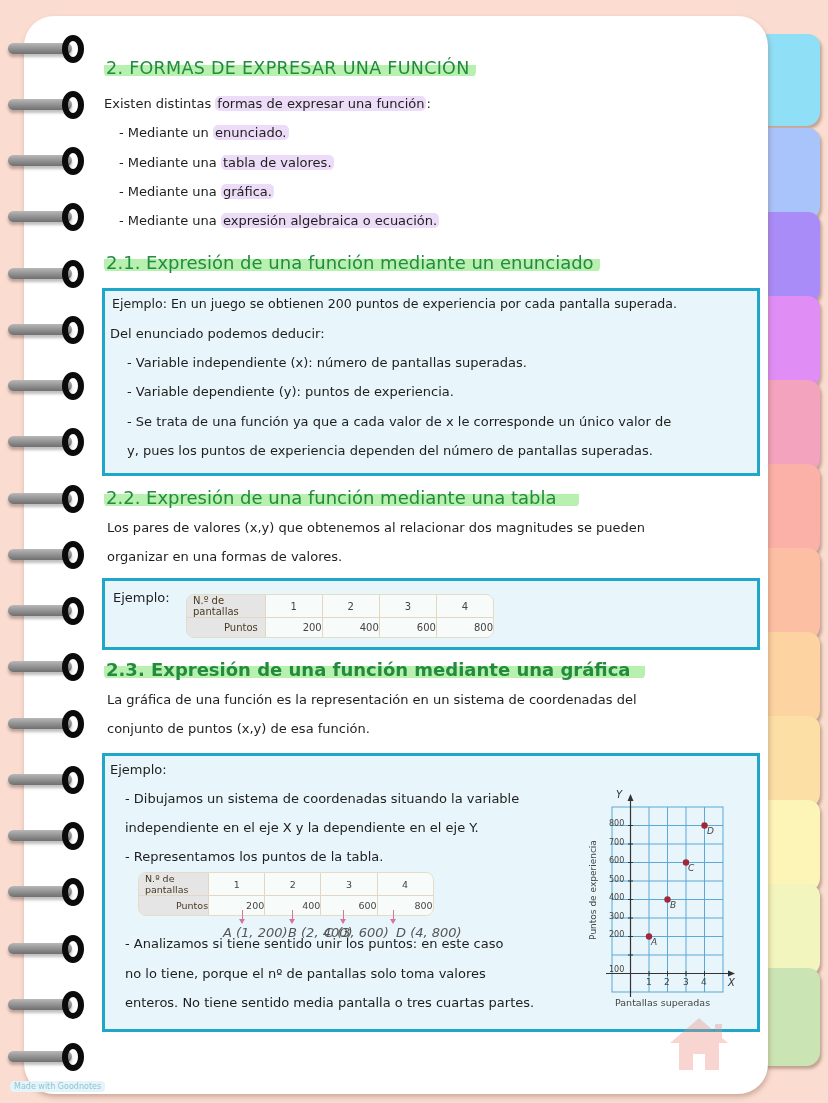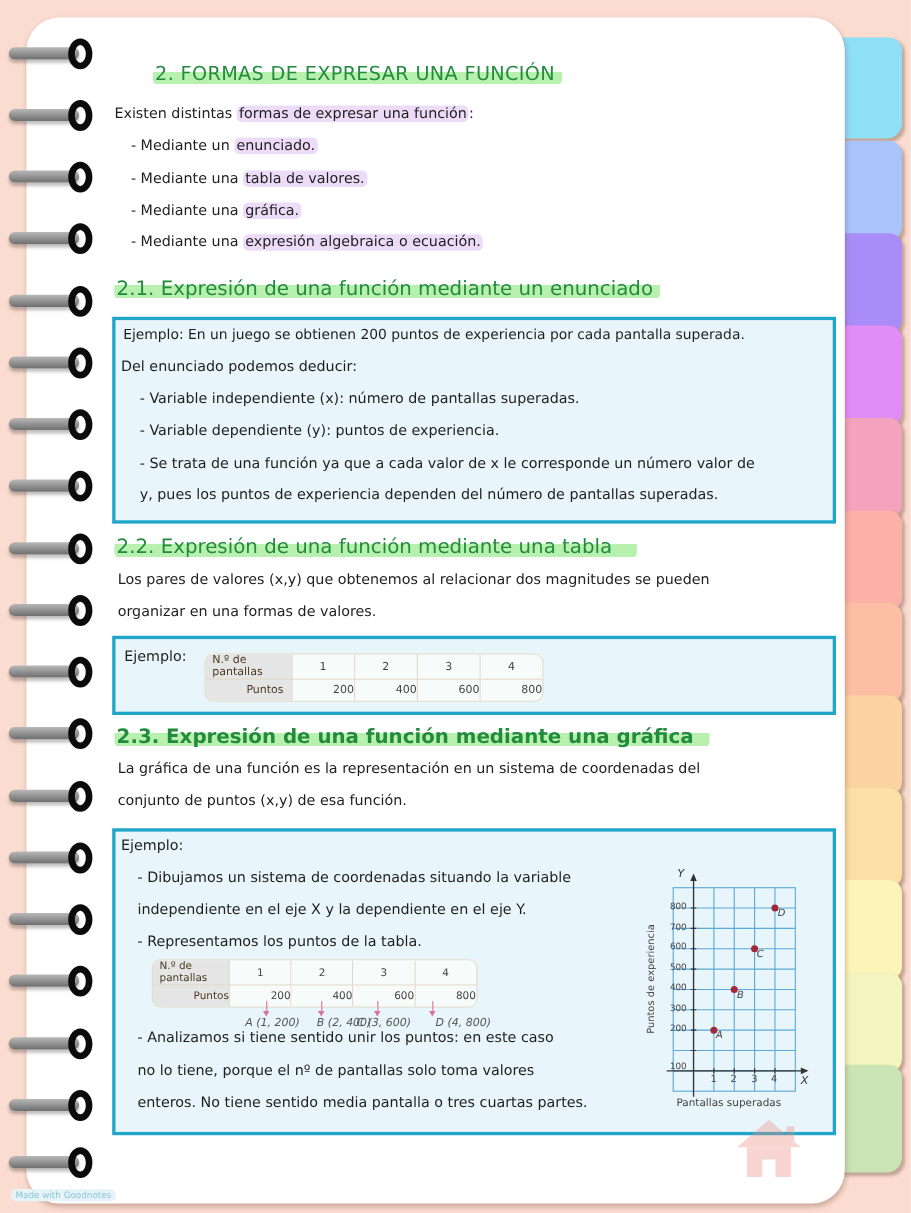--- a/index.html
+++ b/index.html
@@ -29,38 +29,38 @@
       position: absolute; left: 54px; top: 1px; width: 22px; height: 28px;
       border: 6px solid #0b0b0b; border-radius: 50%; background: transparent;
     }
     .ring .bar {
       position: absolute; left: 0; top: 9px; width: 64px; height: 11px;
       border-radius: 6px;
       background: linear-gradient(#b8b8b8, #8c8c8c 60%, #6f6f6f);
       box-shadow: 0 3px 3px rgba(0,0,0,0.25);
     }
     .text { position: absolute; font-family: "DejaVu Sans", sans-serif; white-space: nowrap; }
-    .h1 { left: 104px; top: 58px; font-size: 17.5px; color: #238b3e; letter-spacing: 0.3px; margin-left: 35px; }
+    .h1 { left: 104px; top: 58px; font-size: 17.5px; color: #238b3e; letter-spacing: 0.3px; }
     .hl-green { background: linear-gradient(transparent 35%, #b8f0b0 35%, #b8f0b0 92%, transparent 92%); padding: 0 6px 0 2px; border-radius: 6px; }
     .hl-purple { background: #ecdcf7; border-radius: 5px; padding: 0 2px; }
     .body { font-size: 13px; color: #1e1e1e; }
     .h2 { font-size: 18px; color: #238b3e; }
     .box {
       position: absolute; left: 102px; width: 658px;
       background: #e8f5fb; border: 3px solid #1fa6c9;
     }
     
     .vtable { position: absolute; border-collapse: separate; border-spacing: 0; font-size: 10px; color: #444; border-radius: 8px; overflow: hidden; border: 1px solid #e4dcc4; }
     .vtable td { height: 19px; text-align: center; border-right: 1px solid #e2d8c0; border-bottom: 1px solid #e2d8c0; background: #f7fbf9; }
     .vtable td.hd { background: #e5e5e5; text-align: left; padding-left: 6px; color: #4a3a22; }
     .vtable tr:last-child td { border-bottom: none; padding-left: 37px; }
     .vtable td:last-child { border-right: none; }
     .arrow { position: absolute; width: 1px; background: #d9739e; }
     .arrow::after { content: ""; position: absolute; left: -3px; bottom: -2px; border-left: 3.5px solid transparent; border-right: 3.5px solid transparent; border-top: 5px solid #d9739e; }
-    .ptlabel { position: absolute; font-size: 10px; color: #555; font-style: italic; }
+    .ptlabel { position: absolute; font-size: 13px; color: #555; font-style: italic; }
     .watermark { position: absolute; left: 10px; top: 1081px; font-size: 8px; color: #8ac6d8; background: #e6f3f8; padding: 1px 4px; border-radius: 4px; }
     .home { position: absolute; left: 668px; top: 1016px; opacity: 0.35; }
   </style>
 </head>
 <body>
 
 <div class="tabs">
   <div class="tab" style="top:0px;background:#8fdff7;"></div>
   <div class="tab" style="top:94px;background:#a8c4fb;"></div>
   <div class="tab" style="top:178px;background:#a98cf7;"></div>
@@ -176,21 +176,21 @@
 </div>
 
 <div class="text h2" style="left:104px;top:252px;">
   <span class="hl-green">2.1. Expresión de una función mediante un enunciado</span>
 </div>
 <div class="box" style="top:288px;height:188px;"></div>
 <div class="text body" style="left:112px;top:296px;font-size:12.6px;">Ejemplo: En un juego se obtienen 200 puntos de experiencia por cada pantalla superada.</div>
 <div class="text body" style="left:110px;top:326px;">Del enunciado podemos deducir:</div>
 <div class="text body" style="left:127px;top:355px;">- Variable independiente (x): número de pantallas superadas.</div>
 <div class="text body" style="left:127px;top:384px;">- Variable dependiente (y): puntos de experiencia.</div>
-<div class="text body" style="left:127px;top:414px;">- Se trata de una función ya que a cada valor de x le corresponde un número valor de</div>
+<div class="text body" style="left:127px;top:414px;">- Se trata de una función ya que a cada valor de x le corresponde un único valor de</div>
 <div class="text body" style="left:127px;top:443px;">y, pues los puntos de experiencia dependen del número de pantallas superadas.</div>
 
 <div class="text h2" style="left:104px;top:487px;">
   <span class="hl-green" style="padding-right:22px;">2.2. Expresión de una función mediante una tabla</span>
 </div>
 <div class="text body" style="left:107px;top:520px;">Los pares de valores (x,y) que obtenemos al relacionar dos magnitudes se pueden</div>
 <div class="text body" style="left:107px;top:549px;">organizar en una formas de valores.</div>
 <div class="box" style="top:578px;height:72px;"></div>
 <div class="text body" style="left:113px;top:590px;">Ejemplo:</div>
 <table class="vtable" style="left:186px;top:594px;width:308px;">

